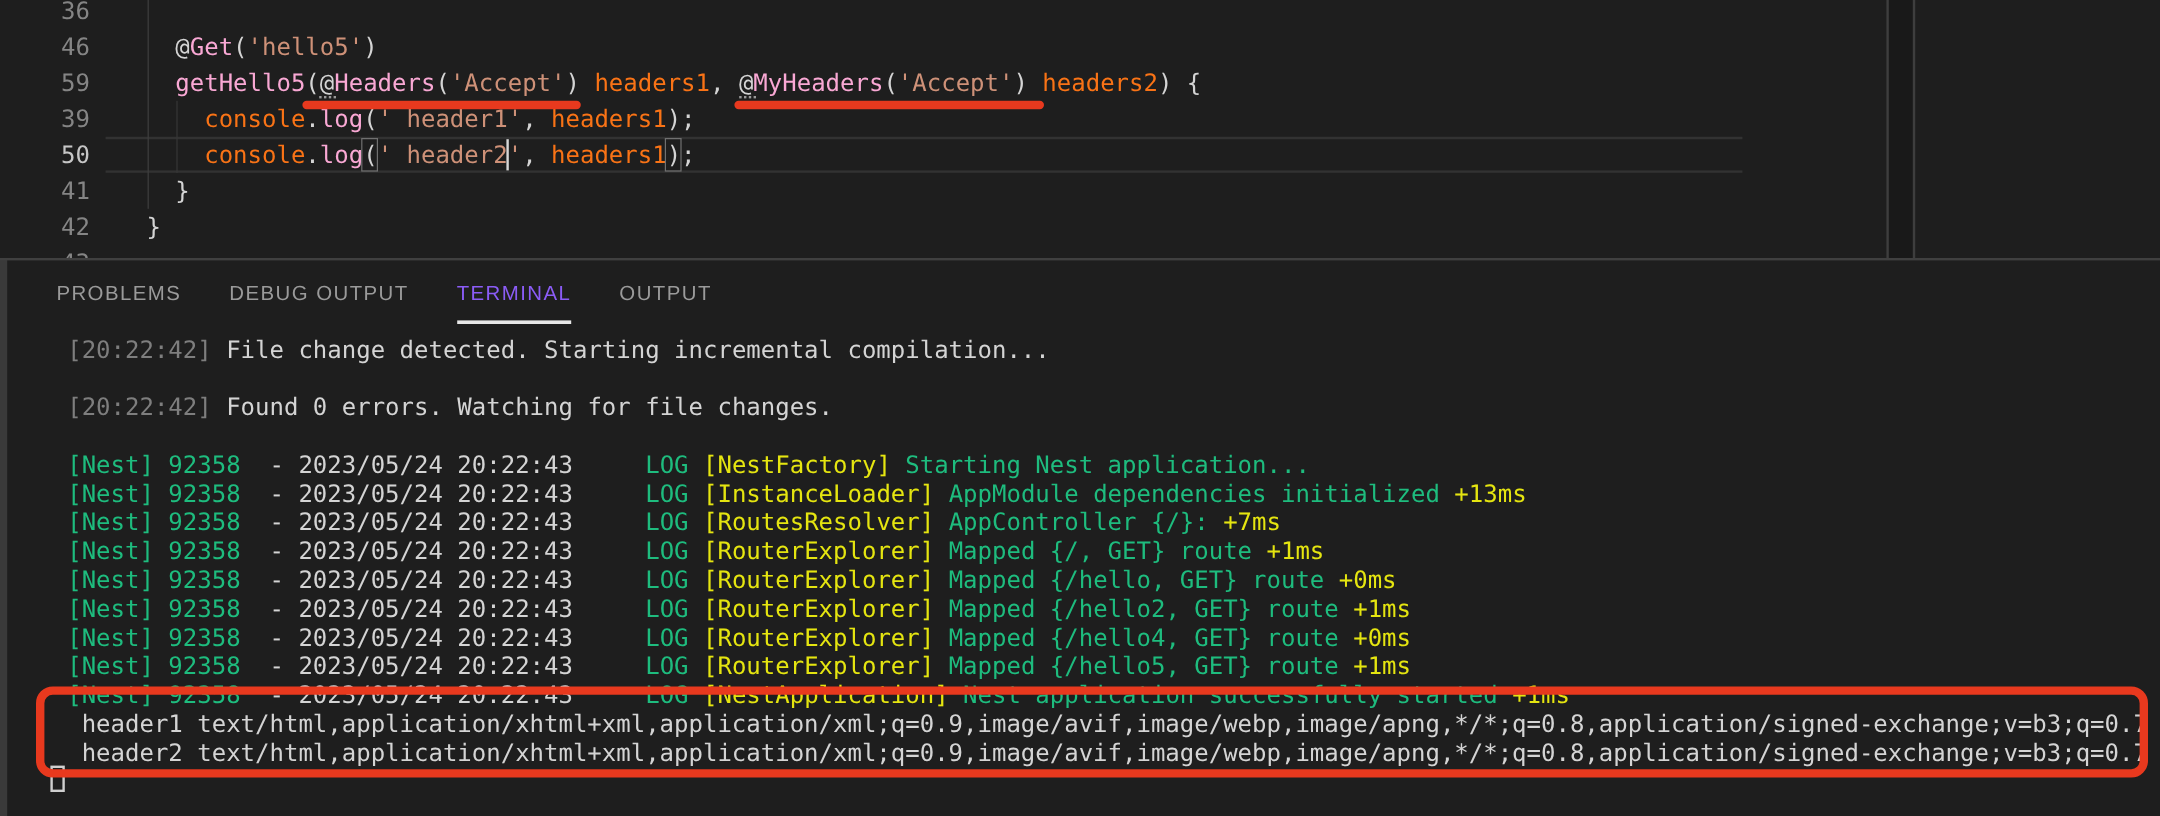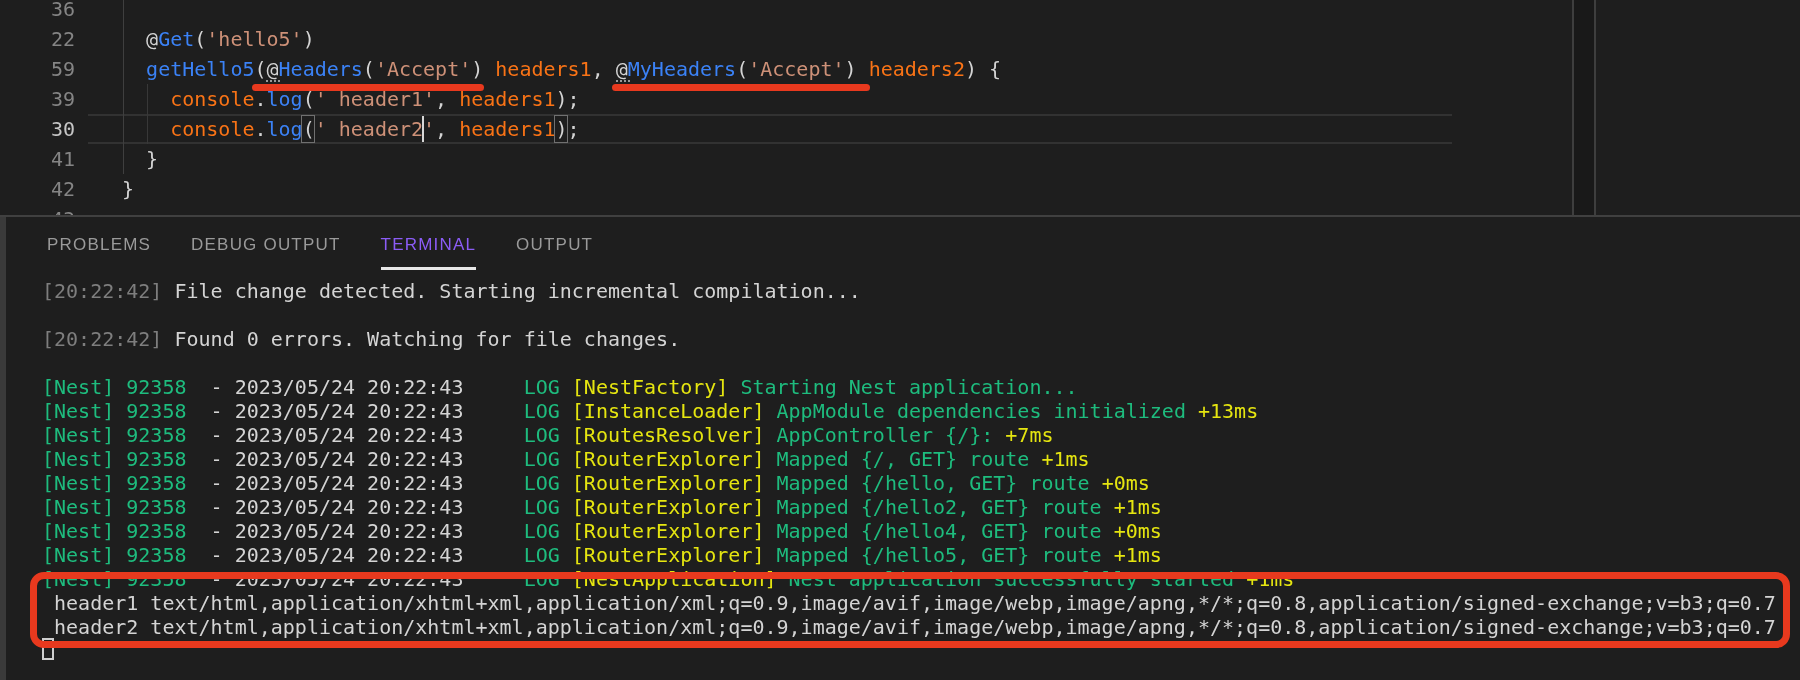--- a/index.html
+++ b/index.html
@@ -6,59 +6,59 @@
   #app{position:relative;width:1800px;height:680px;background:#1e1e1e;overflow:hidden;
        font-family:"DejaVu Sans Mono","Liberation Mono",monospace;}
   
   .left-strip{position:absolute;left:0;top:0;width:6px;height:680px;background:#3a3a3a;}
   
   .editor-region{position:absolute;left:0;top:0;width:1800px;height:215px;overflow:hidden;background:#1e1e1e;}
   .gutter{position:absolute;left:20px;top:-6px;width:55px;text-align:right;
           font-size:20px;line-height:30px;color:#858585;white-space:pre;}
   .gutter .ln.active{color:#c6c6c6;}
   .code{position:absolute;left:122px;top:-6px;font-size:20px;line-height:30px;white-space:pre;color:#d4d4d4;}
-  .c-punc{color:#d4d4d4}.c-fn{color:#3b82f6}.c-str{color:#ce9178}.c-var{color:#f97316}
+  .c-punc{color:#d4d4d4}.c-fn{color:#f9a8d4}.c-str{color:#ce9178}.c-var{color:#f97316}
   .indent-guide{position:absolute;width:1px;background:#3f3f3f;}
   .cur-line-border{position:absolute;left:88px;width:1364px;height:2px;background:#323232;}
   .bracket-box{position:absolute;width:14px;height:28px;border:1px solid #707070;box-sizing:border-box;}
   .caret{position:absolute;width:2px;height:26px;background:#d7d7d7;}
   .hint-dots{position:absolute;width:14px;height:4px;border-bottom:2px dotted #9a9a9a;}
   .red-underline{position:absolute;height:7px;border-radius:4px;background:#e8391e;}
   .v-divider{position:absolute;top:0;width:2px;height:215px;background:#3e3e3e;}
   .mid-col{position:absolute;top:0;left:1574px;width:20px;height:215px;background:#191919;}
   
   .panel-border{position:absolute;left:0;top:215px;width:1800px;height:2px;background:#404040;}
   .tabs{position:absolute;left:47px;top:222px;height:48px;display:flex;gap:40px;
         font-family:"Liberation Sans","DejaVu Sans",sans-serif;font-size:17px;letter-spacing:1.2px;align-items:center;}
   .tab{display:flex;align-items:center;height:48px;color:#9a9a9a;cursor:pointer;
        border-bottom:3px solid transparent;box-sizing:border-box;}
   .tab.active{color:#8b5cf6;border-bottom-color:#e7e7e7;}
   
-  .term{position:absolute;left:42px;top:279px;font-size:20px;line-height:24px;white-space:pre;}
+  .term{position:absolute;left:56px;top:279px;font-size:20px;line-height:24px;white-space:pre;}
   .t-dim{color:#7e7e7e}.t-fg{color:#d4d4d4}.t-grn{color:#1ebc7e}.t-yel{color:#e5e510}
   .red-box{position:absolute;left:30px;top:572px;width:1760px;height:76px;box-sizing:border-box;
            border:7px solid #e8391e;border-radius:14px;pointer-events:none;}
   .term-cursor{position:absolute;left:42px;top:638px;width:12px;height:22px;
                border:2px solid #cfcfcf;box-sizing:border-box;}
   .watermark{position:absolute;right:24px;top:634px;font-size:21px;letter-spacing:1px;
              color:rgba(190,190,190,0.42);font-family:"DejaVu Sans","Liberation Sans",sans-serif;}
 </style>
 </head>
 <body>
 
 <div id="app">
 
   <div class="left-strip"></div>
 
   <div class="editor-region">
 
     <div class="cur-line-border" style="top:114px"></div>
     <div class="cur-line-border" style="top:142px"></div>
 
-    <div class="gutter" id="gutter"><div class="ln">36</div><div class="ln">22</div><div class="ln">59</div><div class="ln">39</div><div class="ln active">30</div><div class="ln">41</div><div class="ln">42</div><div class="ln">43</div></div>
+    <div class="gutter" id="gutter"><div class="ln">36</div><div class="ln">46</div><div class="ln">59</div><div class="ln">39</div><div class="ln active">50</div><div class="ln">41</div><div class="ln">42</div><div class="ln">43</div></div>
     <div class="code" id="code"><div>&nbsp;</div><div><span class="c-punc">  @</span><span class="c-fn">Get</span><span class="c-punc">(</span><span class="c-str">'hello5'</span><span class="c-punc">)</span></div><div><span class="c-punc">  </span><span class="c-fn">getHello5</span><span class="c-punc">(@</span><span class="c-fn">Headers</span><span class="c-punc">(</span><span class="c-str">'Accept'</span><span class="c-punc">) </span><span class="c-var">headers1</span><span class="c-punc">, @</span><span class="c-fn">MyHeaders</span><span class="c-punc">(</span><span class="c-str">'Accept'</span><span class="c-punc">) </span><span class="c-var">headers2</span><span class="c-punc">) {</span></div><div><span class="c-punc">    </span><span class="c-var">console</span><span class="c-punc">.</span><span class="c-fn">log</span><span class="c-punc">(</span><span class="c-str">' header1'</span><span class="c-punc">, </span><span class="c-var">headers1</span><span class="c-punc">);</span></div><div><span class="c-punc">    </span><span class="c-var">console</span><span class="c-punc">.</span><span class="c-fn">log</span><span class="c-punc">(</span><span class="c-str">' header2'</span><span class="c-punc">, </span><span class="c-var">headers1</span><span class="c-punc">);</span></div><div><span class="c-punc">  }</span></div><div><span class="c-punc">}</span></div><div>&nbsp;</div></div>
 
     <div class="indent-guide" style="left:123px;top:0;height:174px"></div>
     <div class="indent-guide" style="left:147px;top:84px;height:60px;background:#383838"></div>
 
     <div class="bracket-box" style="left:301px;top:115px"></div>
     <div class="bracket-box" style="left:554px;top:115px"></div>
     <div class="caret" style="left:422px;top:116px"></div>
 
     <div class="hint-dots" style="left:266px;top:76px"></div>

